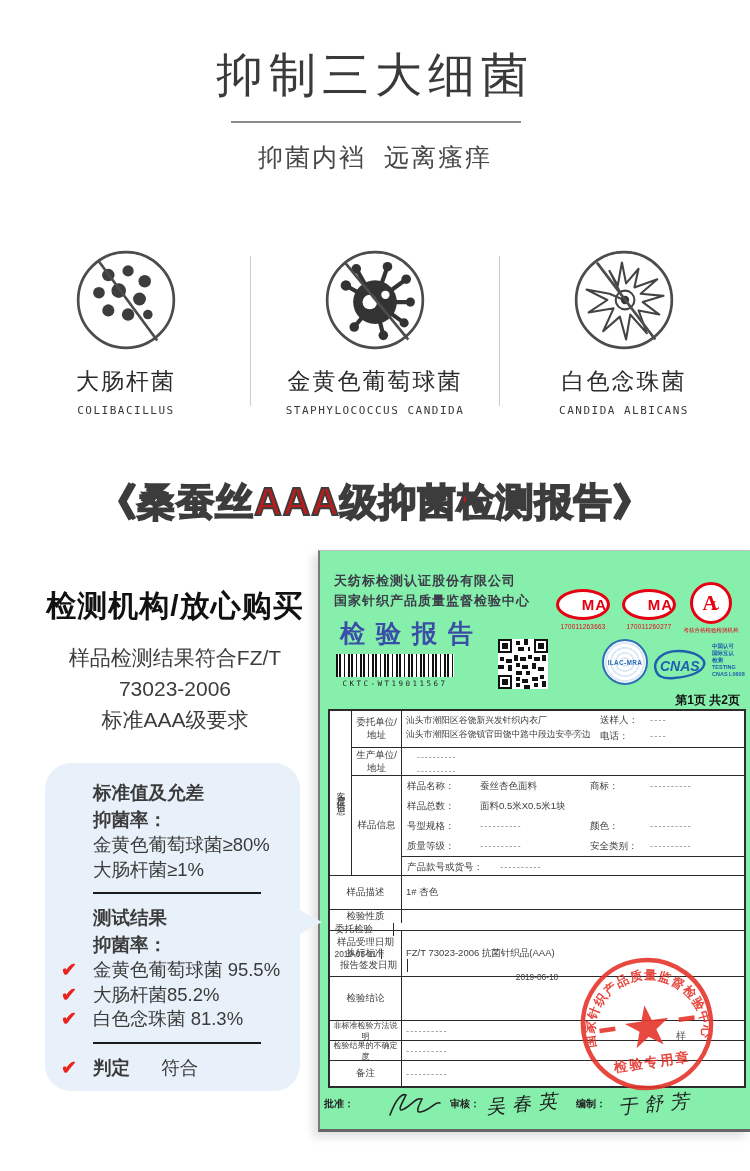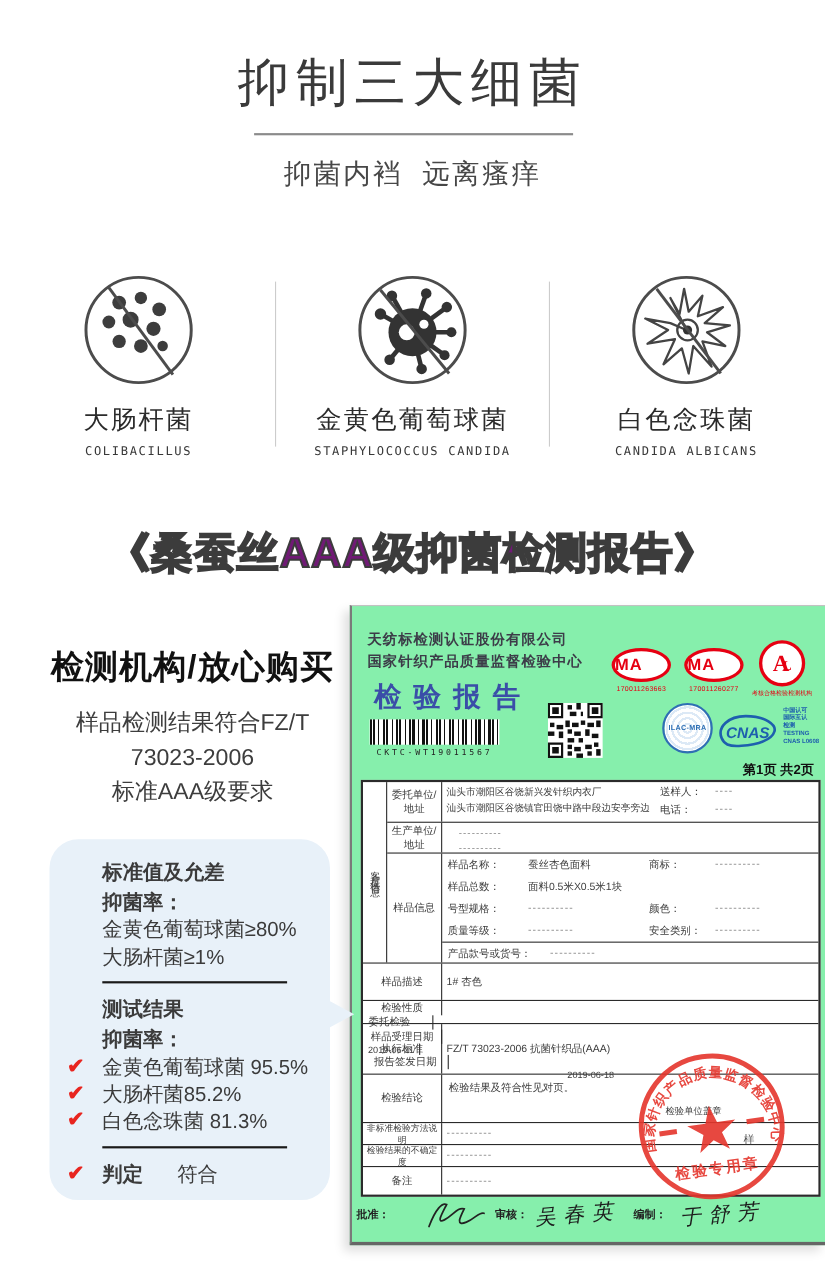--- a/index.html
+++ b/index.html
@@ -26,21 +26,21 @@
   .bact-item { width:248px; text-align:center; }
   .bact-icon { width:104px; height:104px; margin:10px auto 14px; display:block; }
   .bact-name { font-size:23px; color:#2b2b2b; letter-spacing:2px; margin-top:4px; }
   .bact-latin { font-size:11px; color:#383838; letter-spacing:1.5px; margin-top:7px;
                 font-family:"DejaVu Sans Mono", monospace; }
   .bact-divider { width:1px; background:#cccccc; height:150px; margin-top:18px; }
   
   .report-title {
     position:absolute; top:477px; left:0; width:750px; text-align:center;
     font-size:38px; font-weight:700; letter-spacing:1px;
-    color:#701a75; -webkit-text-stroke:1.8px #3c3c3c;
+    color:#b91c1c; -webkit-text-stroke:1.8px #3c3c3c;
   }
   
   .left-heading {
     position:absolute; top:586px; left:25px; width:300px; text-align:center;
     font-size:30px; font-weight:700; color:#111; letter-spacing:1px;
   }
   .left-desc {
     position:absolute; top:642px; left:25px; width:300px; text-align:center;
     font-size:21px; color:#3d3d3d; line-height:31px;
   }
@@ -72,21 +72,21 @@
     font-weight:700; font-size:13px; color:#3c3c48; line-height:20px; letter-spacing:1px; }
   .doc-title { position:absolute; left:20px; top:66px; font-family:"Liberation Serif", serif;
     font-size:25px; font-weight:700; color:#3a4ea8; letter-spacing:11px; }
   .barcode { position:absolute; left:16px; top:103px; width:118px; height:23px;
     background:repeating-linear-gradient(90deg,#111 0 2px,#fff 2px 3px,#111 3px 5px,#fff 5px 8px,#111 8px 9px,#fff 9px 12px); }
   .barcode-text { position:absolute; left:16px; top:128px; width:118px; text-align:center;
     font-size:7.5px; letter-spacing:2.5px; color:#222; font-family:"DejaVu Sans Mono", monospace; }
   .qr { position:absolute; left:178px; top:88px; width:50px; height:50px; }
   
   .ma-badge { position:absolute; width:54px; height:31px; border:3px solid #e60012; border-radius:50%;
-    color:#e60012; font-weight:800; font-size:15px; display:flex; align-items:center; justify-content:flex-start;
+    color:#e60012; font-weight:800; font-size:15px; display:flex; align-items:center; justify-content:flex-end;
     letter-spacing:1px; background:#fff; }
   .ma-num { position:absolute; width:60px; text-align:center; font-size:6.3px; color:#e60012; letter-spacing:0.3px; }
   .cal-badge { position:absolute; width:42px; height:42px; border:3px solid #e60012; border-radius:50%;
     color:#e60012; display:flex; align-items:center; justify-content:center; background:#fff; }
   .cal-a { font-size:21px; font-weight:800; font-family:"Liberation Serif", serif; }
   .cal-l { font-size:12px; font-weight:800; margin-left:-6px; margin-top:4px; font-family:"Liberation Serif", serif; }
   .cal-cap { position:absolute; width:70px; text-align:center; font-size:5.5px; color:#e60012; }
   .ilac { position:absolute; width:46px; height:46px; border-radius:50%; border:2px solid #2f6fb4;
     color:#2f6fb4; font-size:6.5px; font-weight:700; display:flex; align-items:center; justify-content:center;
     background:repeating-radial-gradient(circle at 50% 50%, #ffffff 0 3px, #dce9f6 3px 5px); letter-spacing:0.3px; }
@@ -383,24 +383,20 @@
         <div class="r5cell" style="flex:1; border-right:none; font-size:8.3px;">2019-06-18</div>
       </div>
 
       <div class="trow" style="height:46px;">
         <div class="labelcell wide">执行标准</div>
         <div class="contentcell" style="display:flex; align-items:center;">FZ/T 73023-2006  抗菌针织品(AAA)</div>
       </div>
 
       <div class="trow" style="height:44px;">
         <div class="labelcell wide">检验结论</div>
-        <div class="contentcell">
-          <div style="padding:4px 2px;">检验结果及符合性见对页。</div>
-          <div class="seal-hint">检验单位盖章</div>
-        </div>
       </div>
 
       <div class="trow" style="height:20px;">
         <div class="labelcell wide small">非标准检验方法说明</div>
         <div class="contentcell dash" style="display:flex; align-items:center;">----------</div>
       </div>
       <div class="trow" style="height:20px;">
         <div class="labelcell wide small">检验结果的不确定度</div>
         <div class="contentcell dash" style="display:flex; align-items:center;">----------</div>
       </div>

